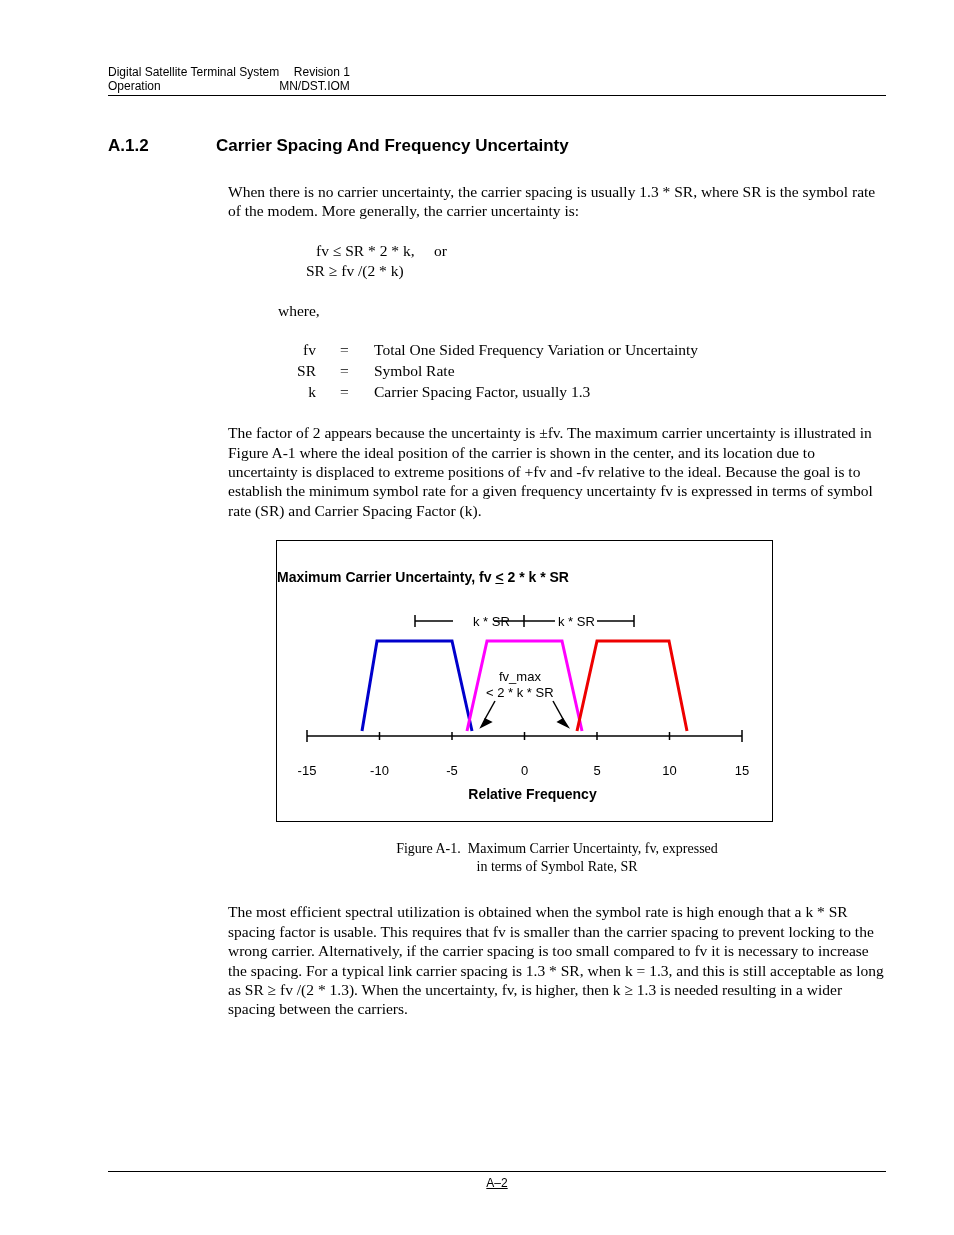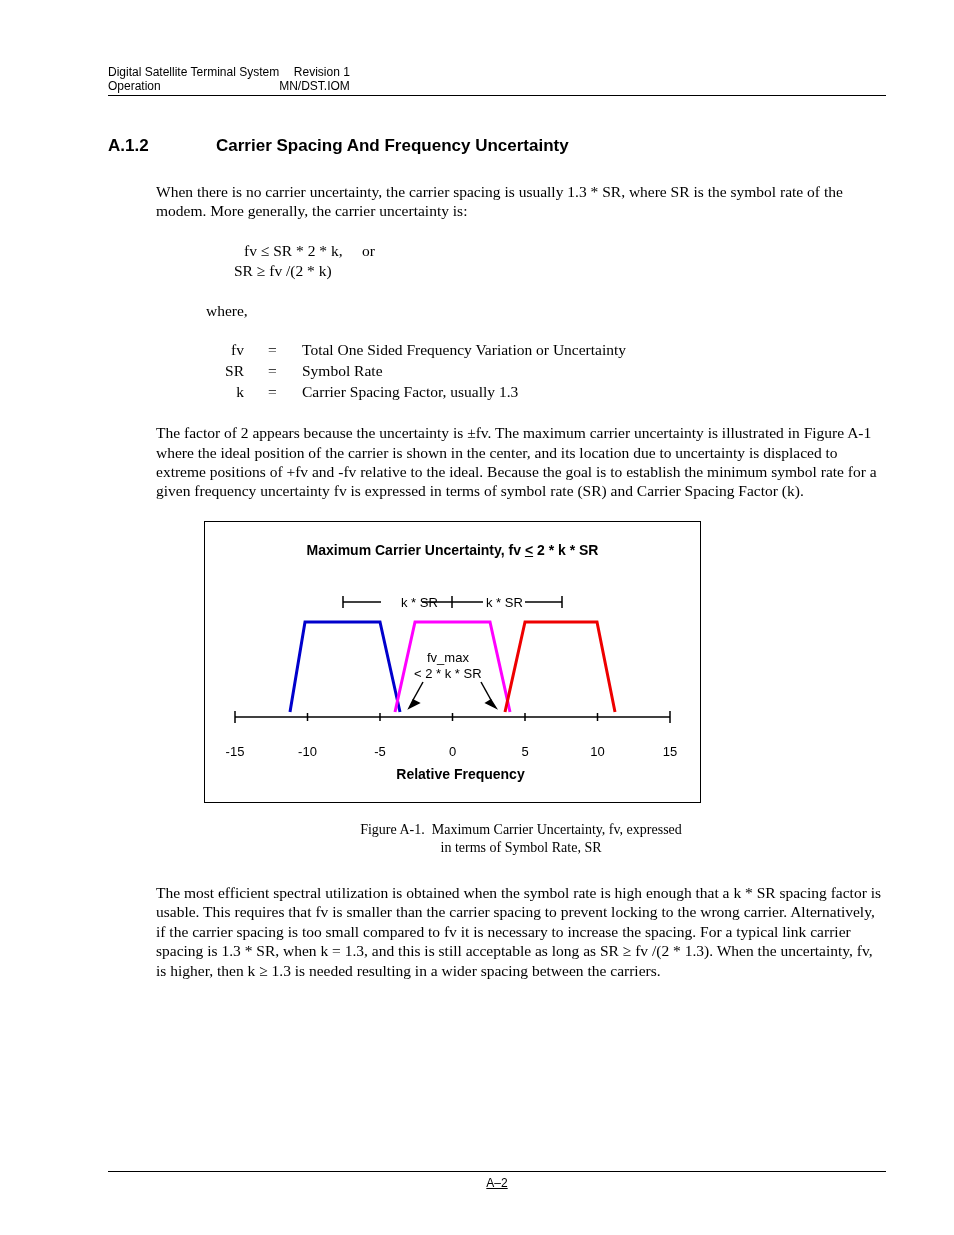--- a/index.html
+++ b/index.html
@@ -36,21 +36,21 @@
     font-family: Arial, Helvetica, sans-serif;
     font-weight: bold;
     font-size: 17px;
     margin-bottom: 26px;
   }
   .section-heading .num {
     display: inline-block;
     width: 108px;
   }
   .body-block {
-    margin-left: 48px;
+    margin-left: 120px;
     font-size: 15.5px;
     line-height: 1.25;
   }
   .body-block p { margin: 0 0 20px 0; }
   .eq-block {
     margin: 0 0 20px 78px;
     font-size: 15.5px;
     line-height: 1.3;
   }
   .where { margin: 0 0 20px 50px; font-size: 15.5px; }
@@ -91,23 +91,23 @@
   .chart-box {
     border: 1px solid #000;
     width: 495px;
     height: 280px;
     position: relative;
     font-family: Arial, Helvetica, sans-serif;
     font-size: 13px;
   }
   .chart-title {
     position: absolute;
-    top: 20px;
+    top: 28px;
     left: 0; right: 0;
-    text-align: center;
+    text-align: left;
     font-weight: bold;
     font-size: 14px;
   }
   .chart-title .ule { text-decoration: underline; }
   .x-axis-label {
     position: absolute;
     bottom: 18px;
     left: 16px; right: 0;
     text-align: center;
     font-weight: bold;

